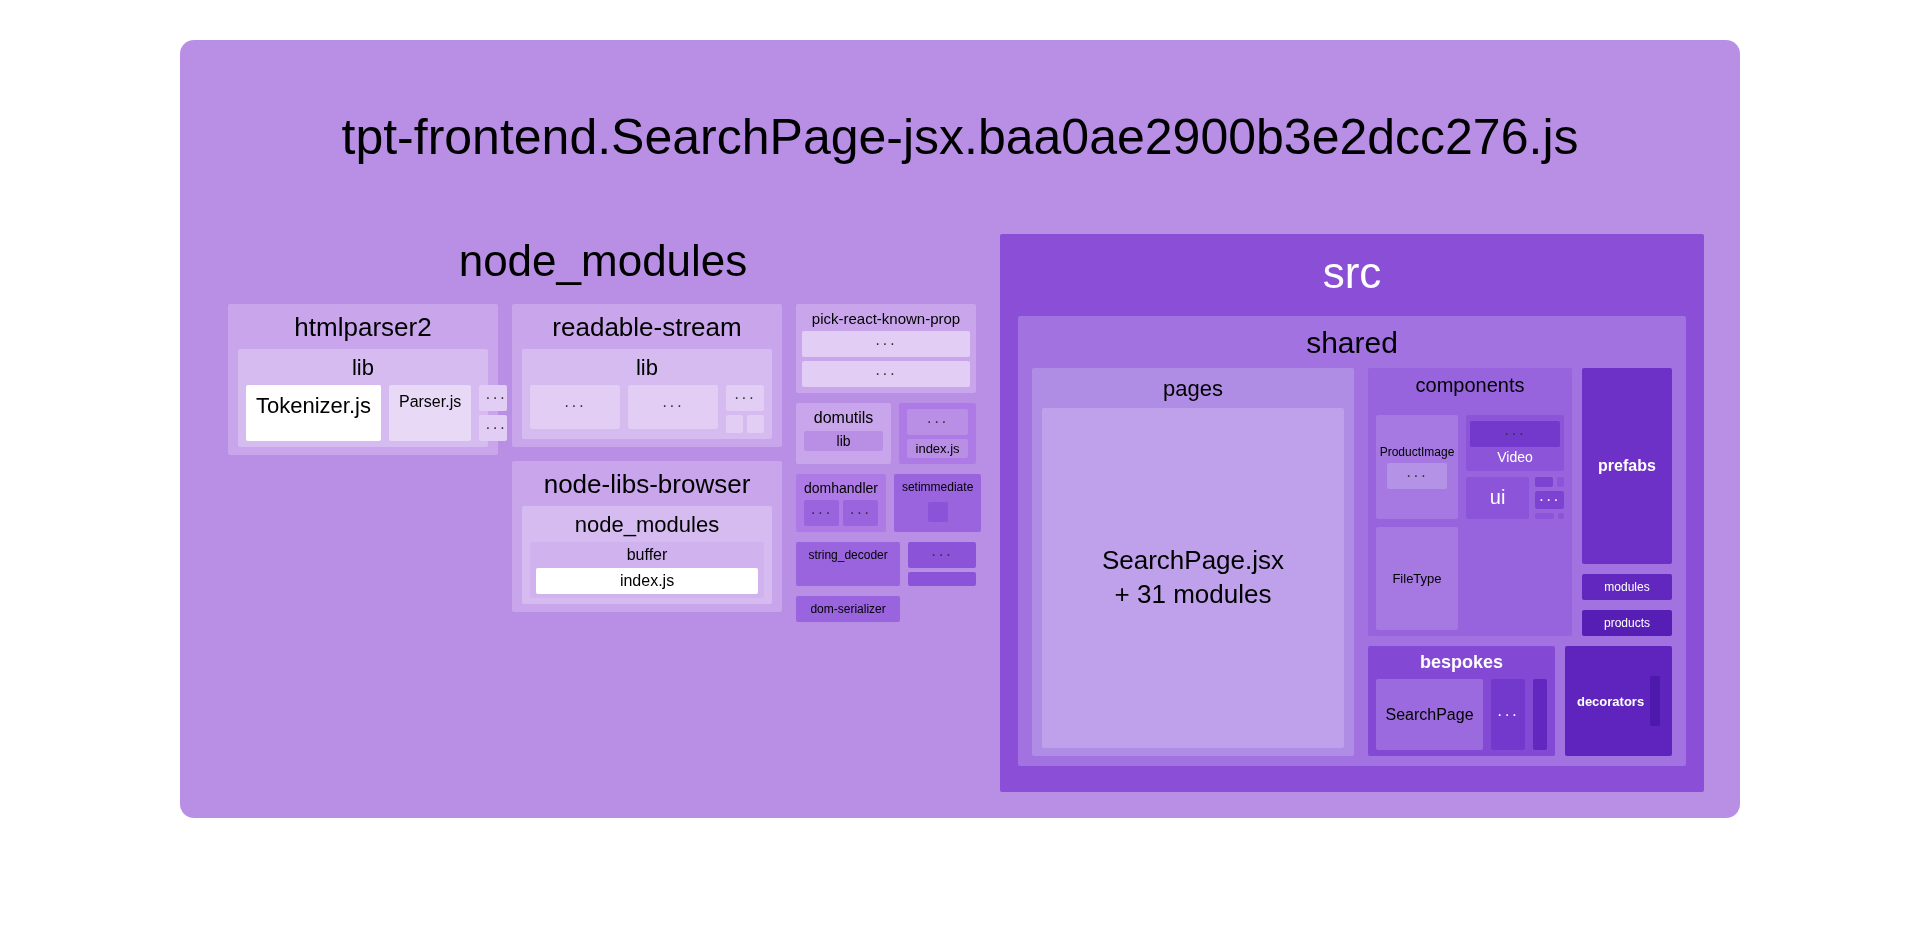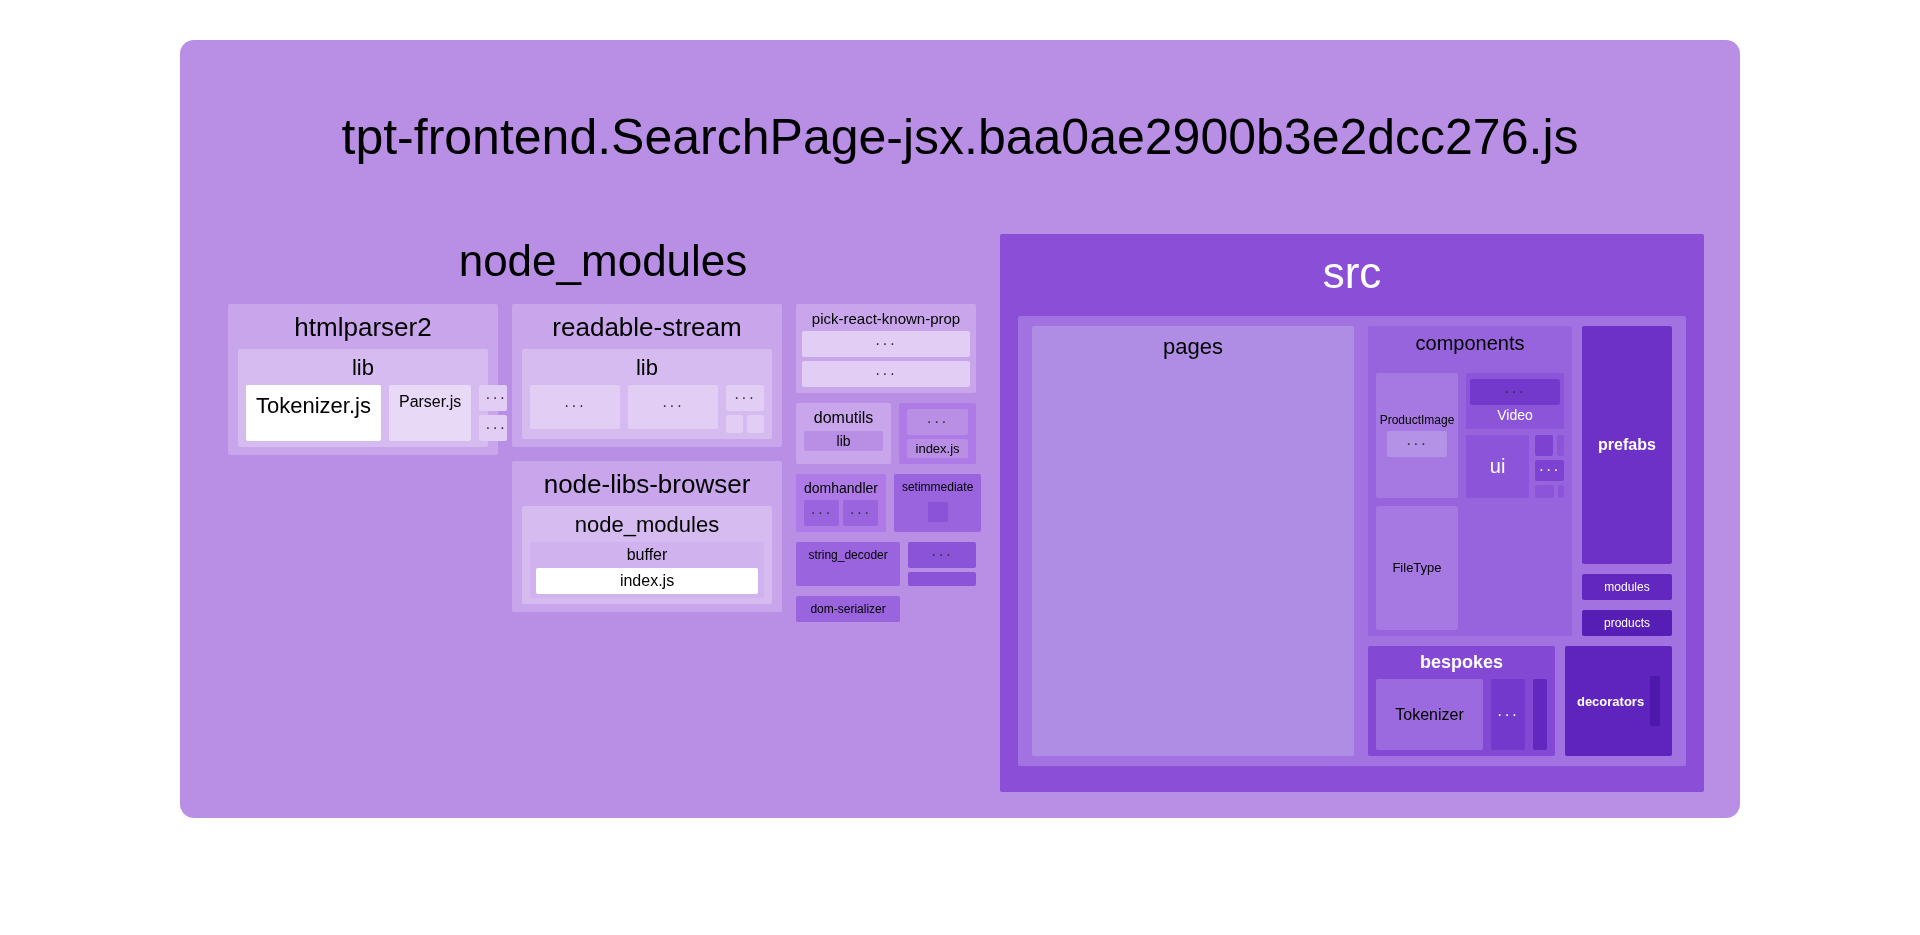--- a/index.html
+++ b/index.html
@@ -281,24 +281,29 @@
           </div>
         </div>
       </div>
 
     </div>
   </div>
 
   <div class="src">
     <div class="section-title white">src</div>
     <div class="shared">
+      <div class="shared-title">shared</div>
       <div class="shared-body">
 
         <div class="pages">
           <div class="pages-title">pages</div>
+          <div class="pages-leaf">
+            <span style="white-space:pre-line;">SearchPage.jsx
++ 31 modules</span>
+          </div>
         </div>
 
         <div class="shared-right">
           <div class="shared-right-top">
             <div class="components">
               <div class="comp-title">components</div>
               <div class="comp-grid">
                 <div class="comp-cell small" style="flex-direction:column;gap:4px;padding:4px;">
                   <div style="font-size:12px;">ProductImage</div>
                   <div class="dots" style="background:#b493e6;width:80%;">···</div>
@@ -335,21 +340,21 @@
               <div class="prefabs">prefabs</div>
               <div class="rmod">modules</div>
               <div class="rmod" style="background:#571eb5;">products</div>
             </div>
           </div>
 
           <div class="bottom-row">
             <div class="bespokes">
               <div class="besp-title">bespokes</div>
               <div class="besp-row">
-                <div class="prow">Tokenizer</div>
+                <div class="prow">SearchPage</div>
                 <div class="prow-chip" style="display:flex;align-items:center;justify-content:center;">
                   <span class="dots" style="background:transparent;color:#fff;padding:0;">···</span>
                 </div>
                 <div class="prow-chip" style="width:14px;background:#6127bf;"></div>
               </div>
             </div>
             <div class="decor">
               <span class="decor-label">decorators</span>
               <div class="decor-chip"></div>
             </div>

